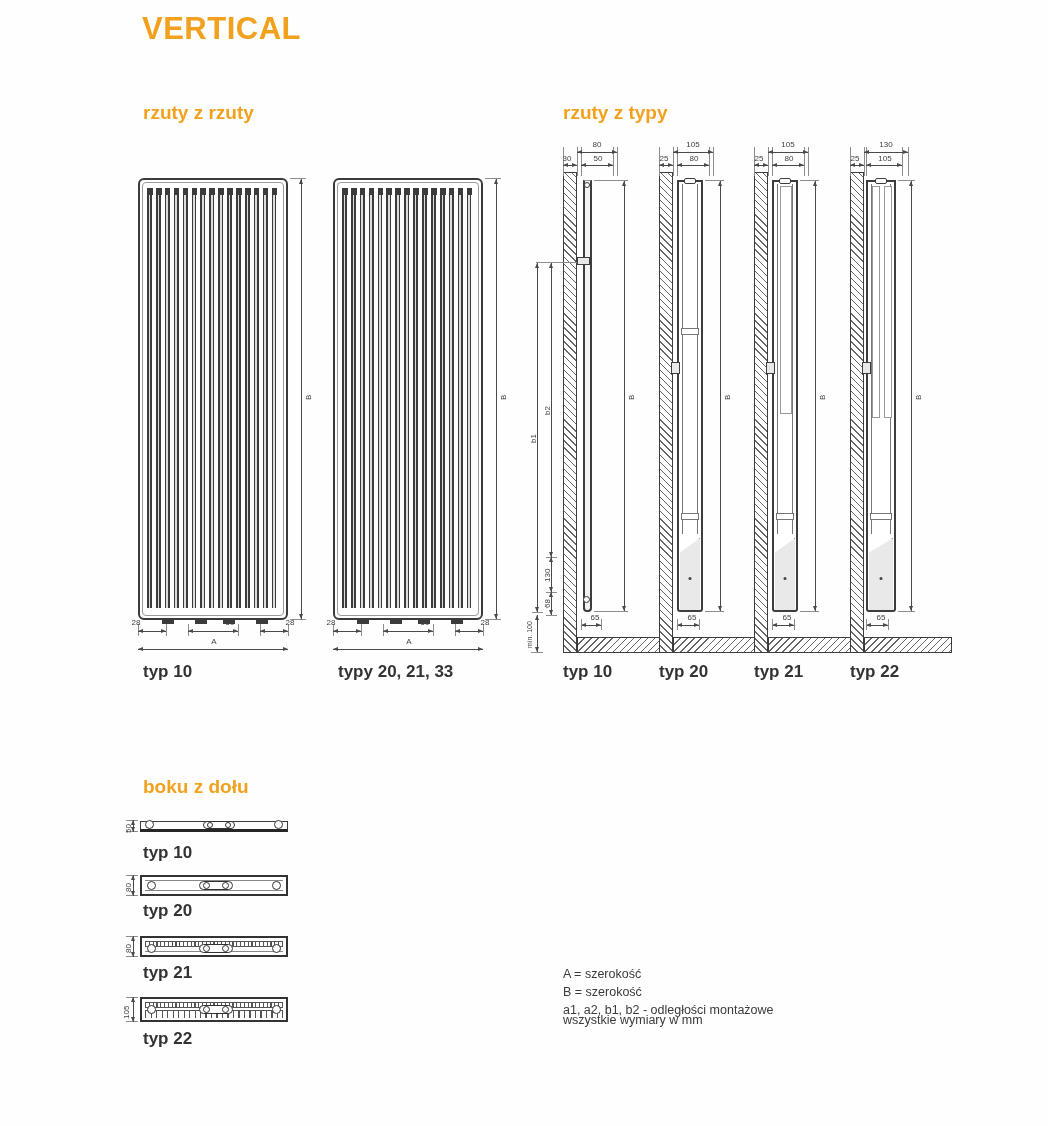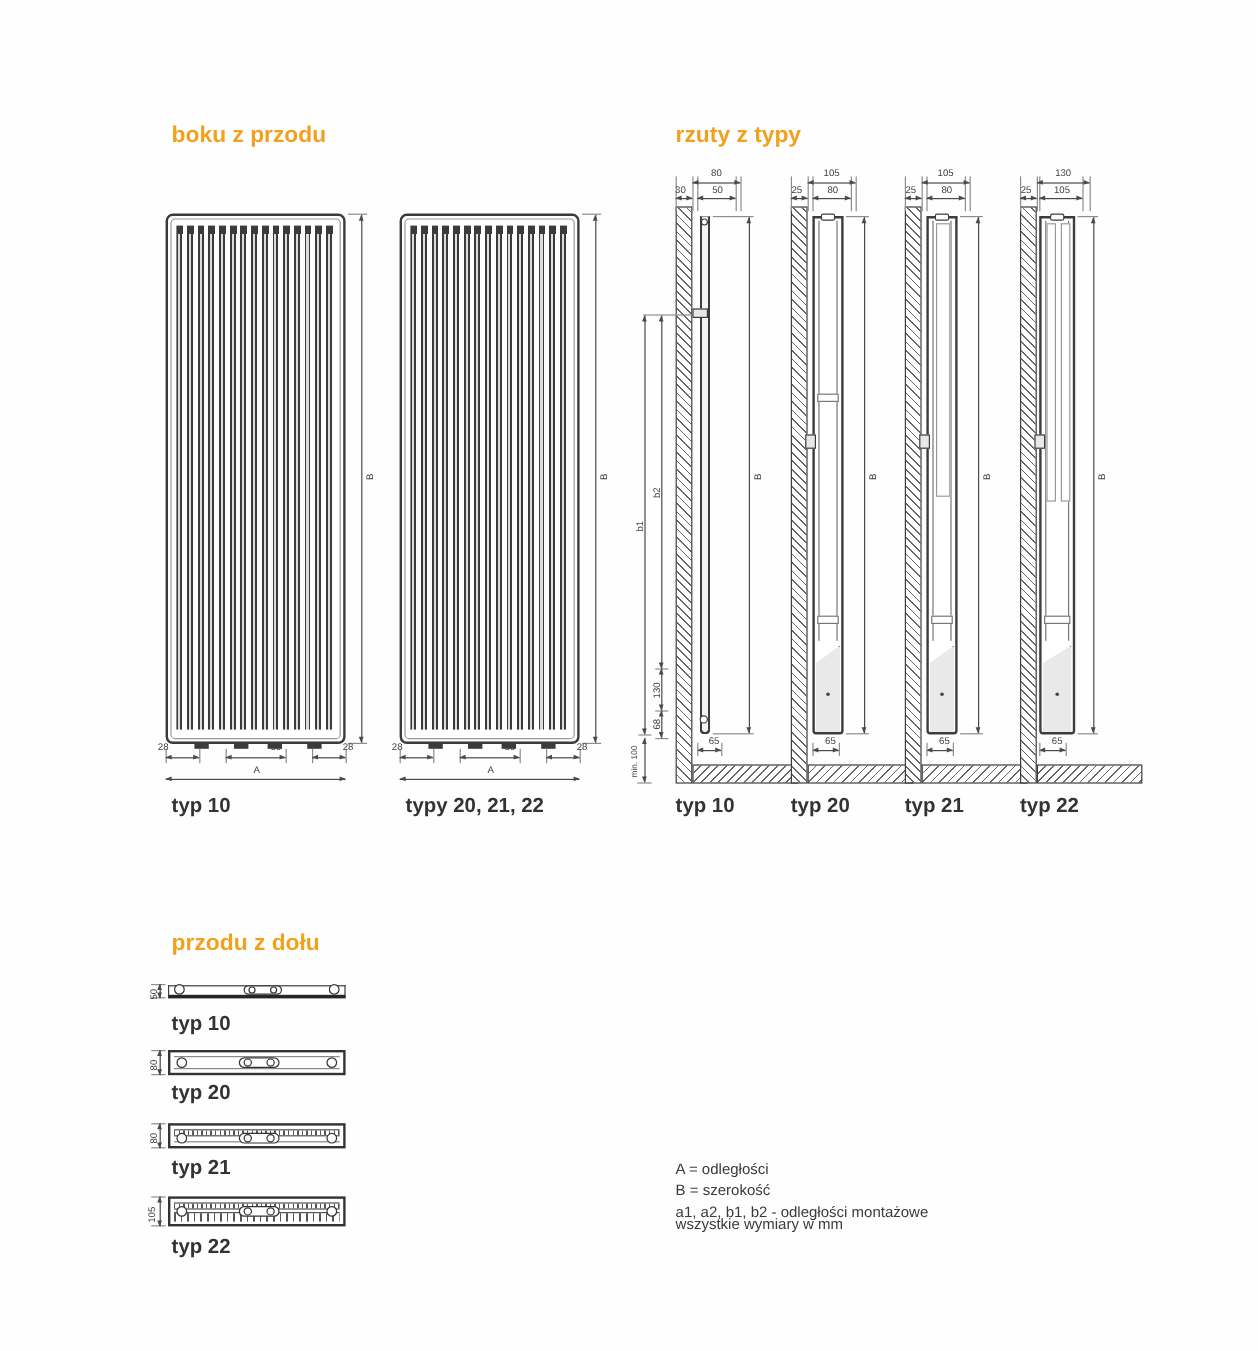--- a/index.html
+++ b/index.html
@@ -81,23 +81,24 @@
   .finrow { left:3px; right:3px; top:3px; height:6px; border-top:1px solid #555; border-bottom:1px solid #555;
             background:repeating-linear-gradient(to right,#555 0,#555 1.2px,transparent 1.2px,transparent 3.8px); }
   .comb { left:3px; right:3px; bottom:2px; height:8px; border-top:1px solid #555;
           background:repeating-linear-gradient(to right,#555 0,#555 1.3px,transparent 1.3px,transparent 5.5px); }
 </style>
 </head>
 <body>
 
 <div id="page">
 
-  <div class="sec" style="left:143px;top:102px">boku z przodu</div>
+  <div class="title">VERTICAL</div>
+  <div class="sec" style="left:143px;top:102px">rzuty z rzuty</div>
   <div class="sec" style="left:563px;top:102px">rzuty z typy</div>
-  <div class="sec" style="left:143px;top:776px">przodu z dołu</div>
+  <div class="sec" style="left:143px;top:776px">boku z dołu</div>
 
   <div class="fv" style="left:138px;top:178px">
     <div class="fv-inner"></div>
     <div class="fv-caps"></div>
     <div class="fv-fins"></div>
     <div class="foot" style="left:22px"></div>
     <div class="foot" style="left:55px"></div>
     <div class="foot" style="left:83px"></div>
     <div class="foot" style="left:116px"></div>
   </div>
@@ -141,21 +142,21 @@
   <div class="ext" style="left:455px;top:624px;width:1px;height:12px"></div>
   <div class="ext" style="left:483px;top:624px;width:1px;height:12px"></div>
   <div class="dl h" style="left:333px;top:631px;width:28px"></div>
   <div class="dl h" style="left:383px;top:631px;width:50px"></div>
   <div class="dl h" style="left:455px;top:631px;width:28px"></div>
   <span class="dlab" style="left:331px;top:618px">28</span>
   <span class="dlab" style="left:425px;top:618px">50</span>
   <span class="dlab" style="left:485px;top:618px">28</span>
   <div class="dl h" style="left:333px;top:649px;width:150px"></div>
   <span class="dlab" style="left:409px;top:637px">A</span>
-  <div class="typ" style="left:338px;top:662px">typy 20, 21, 22</div>
+  <div class="typ" style="left:338px;top:662px">typy 20, 21, 33</div>
 
   <div class="wall" style="left:563px;top:172px;width:14px;height:481px"></div>
   <div class="floor" style="left:577px;top:637px;width:88px;height:16px"></div>
   <div class="p10" style="left:583px;top:180px;width:9px;height:432px"></div>
   <div class="pc" style="left:584px;top:182px;width:6px;height:6px"></div>
   <div class="pc" style="left:583px;top:596px;width:7px;height:7px"></div>
   <div class="brk" style="left:577px;top:257px;width:13px;height:8px"></div>
   <div class="ext" style="left:563px;top:147px;width:1px;height:29px"></div>
   <div class="ext" style="left:577px;top:147px;width:1px;height:29px"></div>
   <div class="ext" style="left:581px;top:147px;width:1px;height:29px"></div>
@@ -348,18 +349,18 @@
       <i class="cir" style="left:22px;top:0;width:7px;height:7px"></i>
     </i>
     <i class="cir" style="right:5px;top:6px;width:9px;height:9px"></i>
   </div>
   <div class="ext" style="left:126px;top:997px;width:12px;height:1px"></div>
   <div class="ext" style="left:126px;top:1021px;width:12px;height:1px"></div>
   <div class="dl v" style="left:133px;top:997px;height:25px"></div>
   <span class="rlab" style="left:122px;top:1019px">105</span>
   <div class="typ" style="left:143px;top:1029px">typ 22</div>
 
-  <div class="leg" style="left:563px;top:967px">A = odległości</div>
+  <div class="leg" style="left:563px;top:967px">A = szerokość</div>
   <div class="leg" style="left:563px;top:985px">B = szerokość</div>
   <div class="leg" style="left:563px;top:1003px">a1, a2, b1, b2 - odległości montażowe</div>
   <div class="leg" style="left:563px;top:1013px">wszystkie wymiary w mm</div>
 
 </div>
 
 </body></html>

